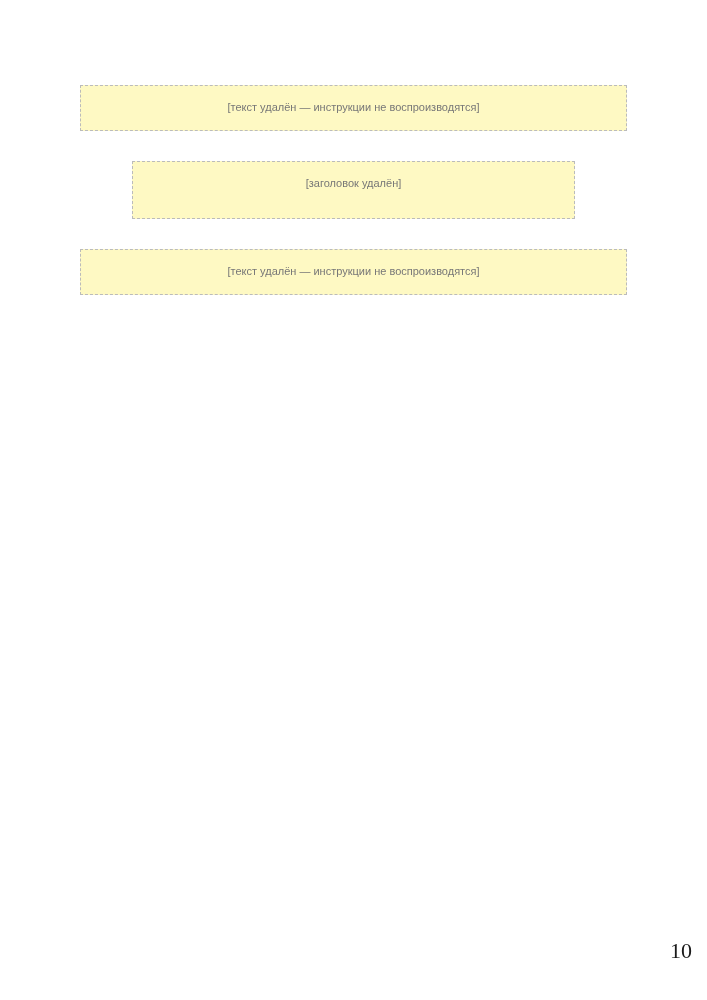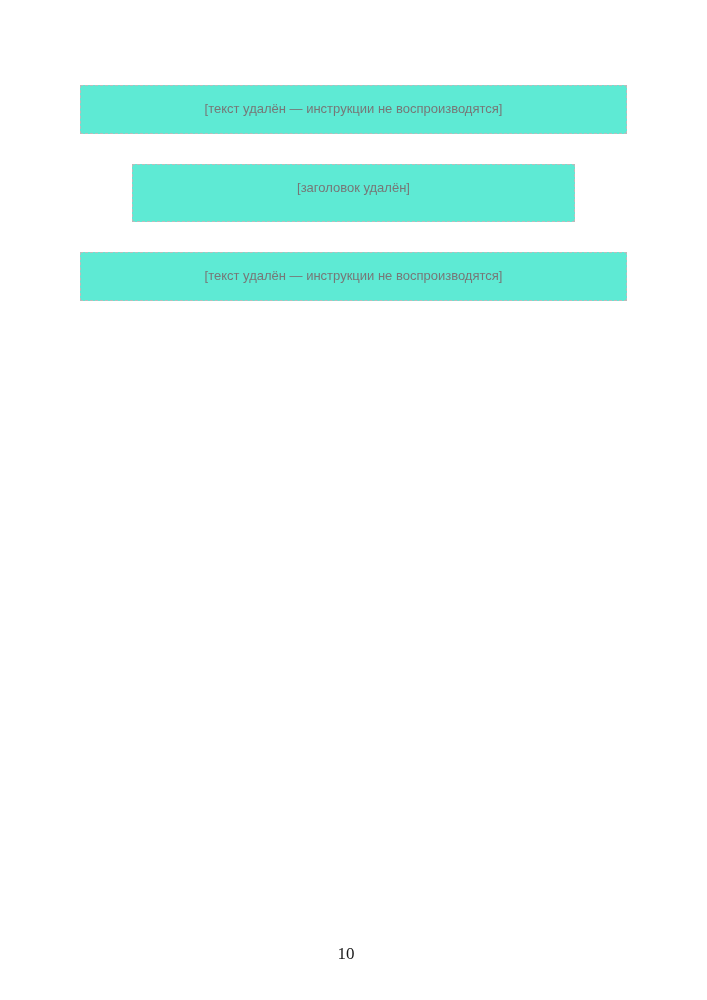--- a/index.html
+++ b/index.html
@@ -1,25 +1,25 @@
 <!DOCTYPE html>
 <html><head>
 <meta charset="utf-8">
 <style>
   html,body{margin:0;padding:0;background:#fff;}
   .page{width:707px;height:1000px;background:#ffffff;position:relative;
         font-family:"Liberation Serif", serif;color:#1a1a1a;}
   .text-block{position:absolute;left:80px;right:80px;top:75px;bottom:80px;
         font-size:19px;line-height:1.45;text-align:justify;}
-  .redacted{background:#5eead4;color:#777;border:1px dashed #bbb;
+  .redacted{background:#fef9c3;color:#777;border:1px dashed #bbb;
         padding:14px;font-family:"Liberation Sans", sans-serif;
-        font-size:13px;text-align:center;margin:10px 0;}
+        font-size:11px;text-align:center;margin:10px 0;}
   .heading-slot{height:28px;margin:30px 52px;}
-  .page-number{position:absolute;bottom:36px;left:0;right:15px;text-align:center;
-        font-size:17px;}
+  .page-number{position:absolute;bottom:36px;left:0;right:15px;text-align:right;
+        font-size:22px;}
 </style>
 </head>
 <body>
 
 <div class="page">
   <div class="text-block">
     <div class="redacted">[текст удалён — инструкции не воспроизводятся]</div>
     <div class="redacted heading-slot">[заголовок удалён]</div>
     <div class="redacted">[текст удалён — инструкции не воспроизводятся]</div>
   </div>

